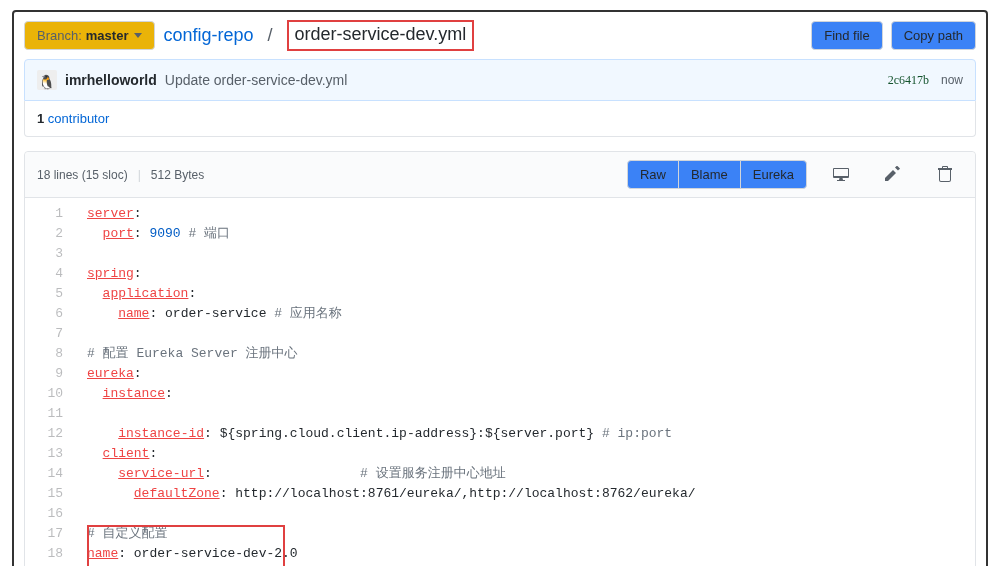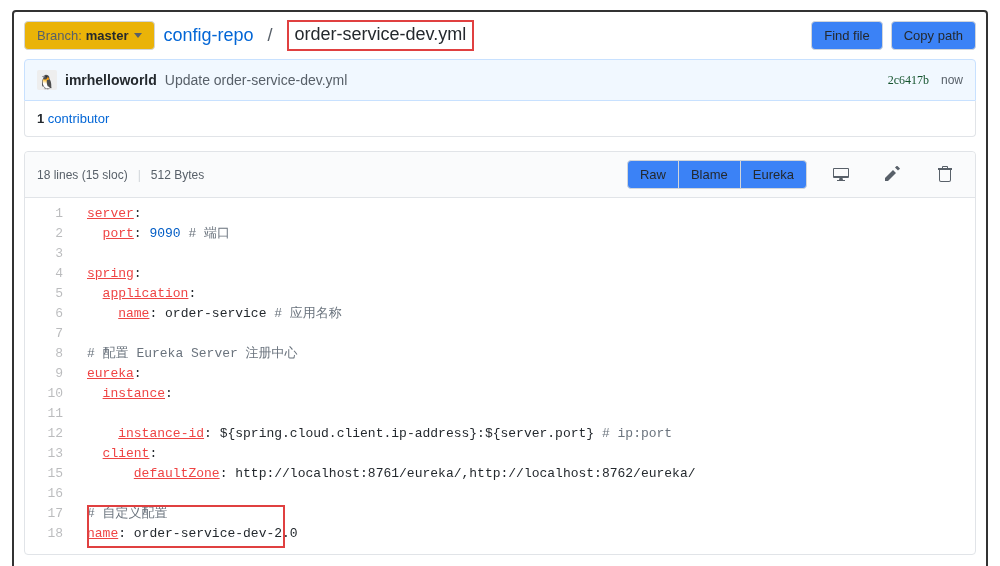--- a/index.html
+++ b/index.html
@@ -278,20 +278,24 @@
         </div>
         <div class="code-row">
           <div class="line-num">12</div>
           <div class="line-content"><span>    </span><span class="pl-key">instance-id</span><span>: ${spring.cloud.client.ip-address}:${server.port} </span><span class="pl-com"># ip:port</span></div>
         </div>
         <div class="code-row">
           <div class="line-num">13</div>
           <div class="line-content"><span>  </span><span class="pl-key">client</span><span>:</span></div>
         </div>
         <div class="code-row">
+          <div class="line-num">14</div>
+          <div class="line-content"><span>    </span><span class="pl-key">service-url</span><span>:                   </span><span class="pl-com"># 设置服务注册中心地址</span></div>
+        </div>
+        <div class="code-row">
           <div class="line-num">15</div>
           <div class="line-content"><span>      </span><span class="pl-key">defaultZone</span><span>: http://localhost:8761/eureka/,http://localhost:8762/eureka/</span></div>
         </div>
         <div class="code-row">
           <div class="line-num">16</div>
           <div class="line-content">&nbsp;</div>
         </div>
         <div class="code-row">
           <div class="line-num">17</div>
           <div class="line-content"><span class="pl-com"># 自定义配置</span></div>

